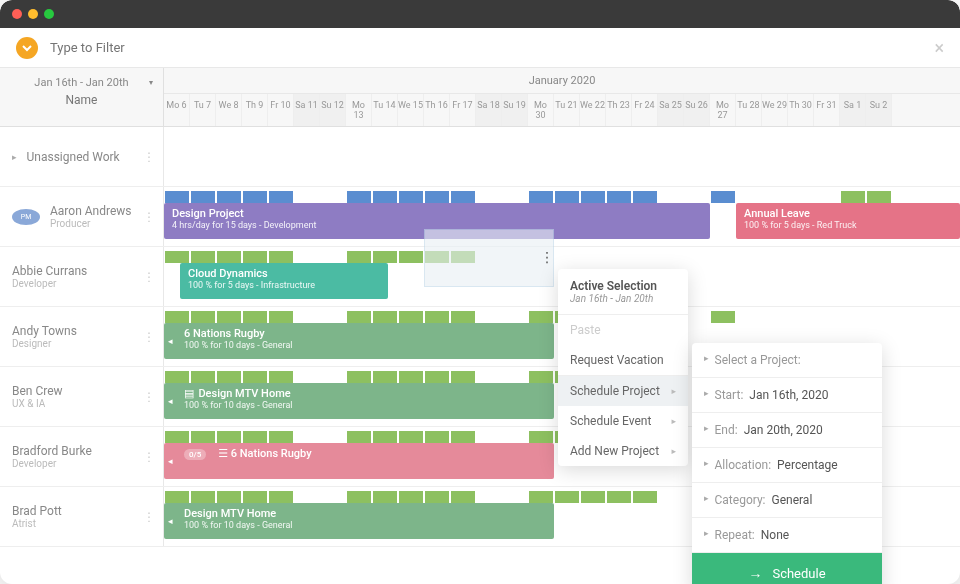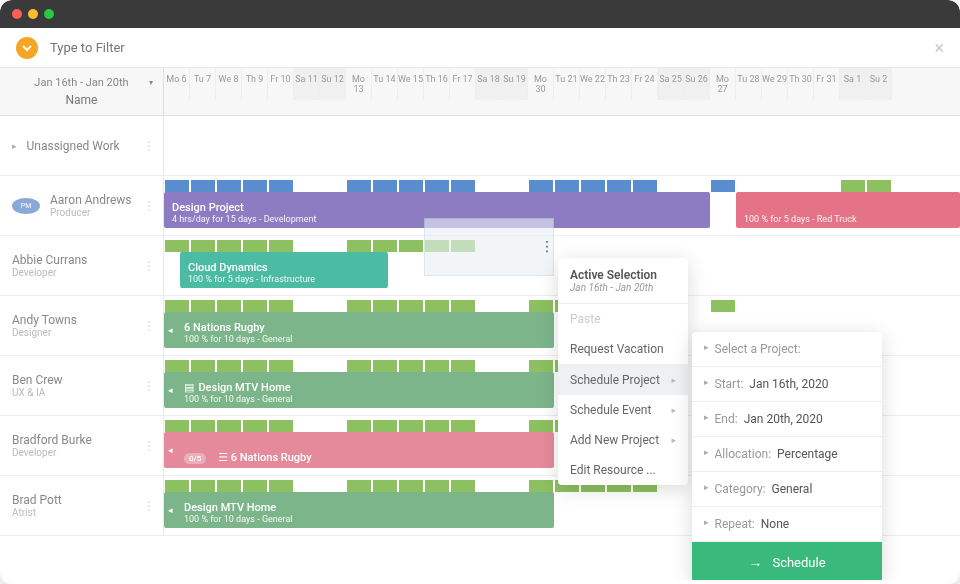--- a/index.html
+++ b/index.html
@@ -28,21 +28,21 @@
 .side .n{color:#888;font-size:12px}
 .side .r{color:#bbb;font-size:10px}
 .side .more{position:absolute;right:8px;color:#ccc;font-size:12px}
 .caret{font-size:9px;color:#aaa;margin-right:4px}
 .pm-badge{width:28px;height:16px;background:#8aa8d8;border-radius:50%;color:#fff;font-size:7px;display:flex;align-items:center;justify-content:center;margin-right:4px}
 .track{flex:1;position:relative;padding-top:4px}
 .avail{height:12px;display:flex;margin-bottom:2px}
 .avail .c{width:26px;flex-shrink:0;padding:0 1px}
 .avail .c i{display:block;height:12px}
 .avail .c.b i{background:#5a8dd0}.avail .c.g i{background:#8dc060}
-.bar{position:absolute;height:36px;border-radius:2px;padding:4px 8px;color:#fff;font-size:11px;display:flex;flex-direction:column;justify-content:flex-end;overflow:hidden}
+.bar{position:absolute;height:36px;border-radius:2px;padding:4px 8px;color:#fff;font-size:11px;display:flex;flex-direction:column;justify-content:flex-start;overflow:hidden}
 .bar .t{font-weight:500}
 .bar .s{font-size:9px;opacity:0.9}
 .bar.purple{background:#8e7cc3}.bar.red{background:#e57387}.bar.teal{background:#4bbba3}.bar.green{background:#7db58a}.bar.pink{background:#e58a9a}
 .bar .arr{position:absolute;left:4px;top:50%;transform:translateY(-50%);font-size:9px}
 .bar .doc{margin-right:4px}
 .sel{position:absolute;background:#e8f0f5;border:1px solid #c0d8e8;opacity:0.6}
 .menu{position:absolute;background:#fff;box-shadow:0 4px 20px rgba(0,0,0,0.15);border-radius:4px;font-size:12px;z-index:10;width:130px}
 .menu .head{padding:10px 12px;border-bottom:1px solid #eee}
 .menu .head .t{font-weight:600;color:#555;font-size:12px}
 .menu .head .d{color:#999;font-size:10px;font-style:italic}
@@ -81,20 +81,21 @@
 
 <div class="header-row">
   <div class="sidebar-head">
     <div class="date-range">
       <span>Jan 16th - Jan 20th</span>
         <span class="chev">▾</span>
     </div>
     <div class="name-lbl">Name</div>
   </div>
   <div class="timeline-head">
+    <div class="month">January 2020</div>
     <div class="days" id="days">
         <div class="day">Mo 6</div>
         <div class="day">Tu 7</div>
         <div class="day">We 8</div>
         <div class="day">Th 9</div>
         <div class="day">Fr 10</div>
         <div class="day we">Sa 11</div>
         <div class="day we">Su 12</div>
         <div class="day">Mo 13</div>
         <div class="day">Tu 14</div>
@@ -228,20 +229,21 @@
             </div>
           </div>
           <div class="bar purple" style="left: 0px; width: 546px; top: 16px;">
             <div style="padding-left:0">
               <div class="t">Design Project</div>
               <div class="s">4 hrs/day for 15 days - Development</div>
             </div>
           </div>
           <div class="bar red" style="left: 572px; width: 224px; top: 16px;">
             <div style="padding-left:0">
+              <div class="t">Annual Leave</div>
               <div class="s">100 % for 5 days - Red Truck</div>
             </div>
           </div>
         </div>
       </div>
       <div class="row">
         <div class="side">
           <div>
             <div class="n">Abbie Currans</div>
             <div class="r">Developer</div>
@@ -781,23 +783,20 @@
           <span class="ar">▸</span>
         </div>
         <div class="item">
           <span>Schedule Event</span>
           <span class="ar">▸</span>
         </div>
         <div class="item">
           <span>Add New Project</span>
           <span class="ar">▸</span>
         </div>
-        <div class="item">
-          <span>Edit Resource ...</span>
-        </div>
       </div>
   </div>
 
   <div class="submenu" id="sub" style="left:692px;top:216px">
     <div id="sub-rows">
         <div class="row2">
           <span class="caret2">▸</span>
           <span class="lbl">Select a Project:</span> 
           <span class="val"></span>
         </div>

